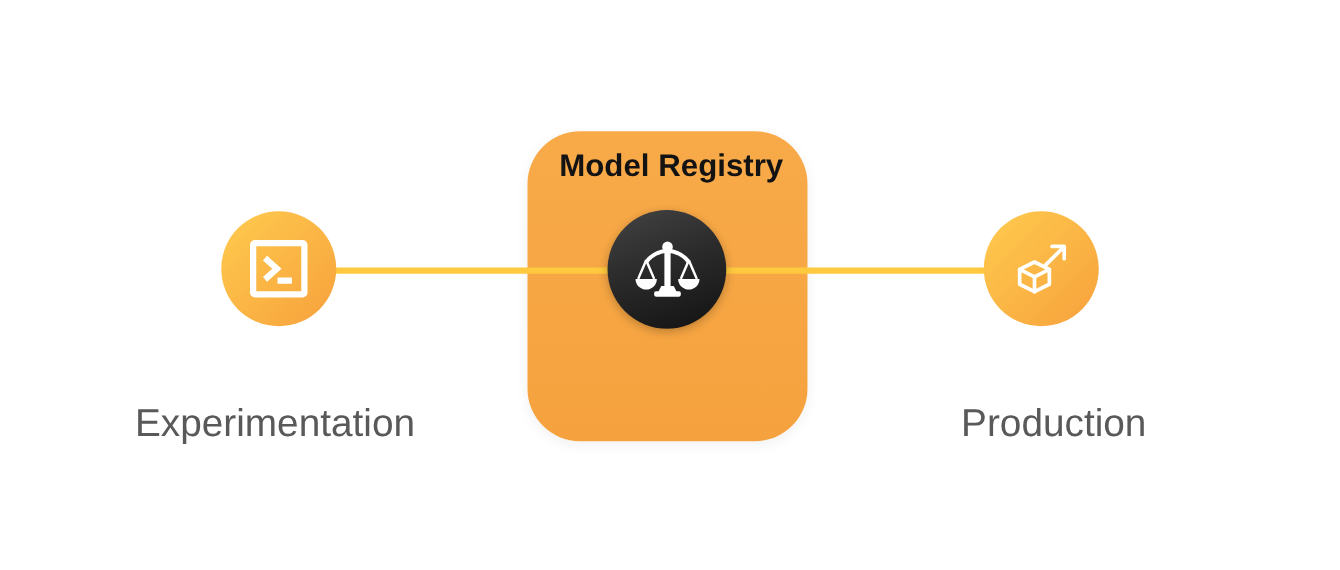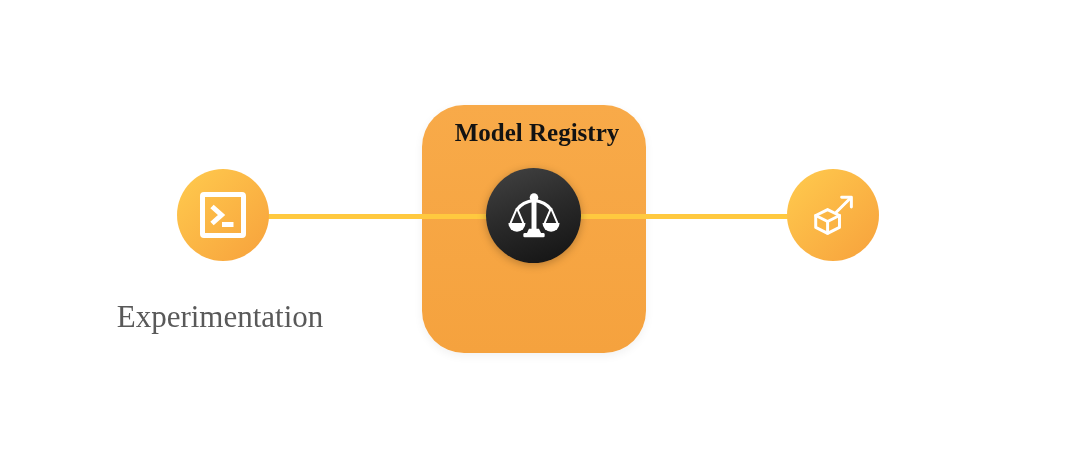--- a/index.html
+++ b/index.html
@@ -1,21 +1,21 @@
 <!DOCTYPE html>
 <html><head>
 <meta charset="utf-8">
 <style>
   html, body { margin: 0; padding: 0; background: #ffffff; }
   .canvas {
     position: relative;
     width: 1072px;
     height: 456px;
     background: #ffffff;
-    font-family: Liberation Serif, serif;
+    font-family: Liberation Sans, sans-serif;
     overflow: hidden;
   }
   
   .registry-box {
     position: absolute;
     left: 422px; top: 105px;
     width: 224px; height: 248px;
     border-radius: 42px;
     background: linear-gradient(180deg, #F8AA49 0%, #F5A23E 100%);
     box-shadow: 0 3px 10px rgba(0,0,0,0.06);
@@ -67,20 +67,21 @@
   }
   
   .stage-label {
     position: absolute;
     transform: translateX(-50%);
     font-size: 31px;
     font-weight: 400;
     color: #595959;
     white-space: nowrap;
     z-index: 5;
+    margin-top: 22px;
   }
   .label-exp  { left: 220px; top: 299px; }
   .label-stg  { left: 534px; top: 301px; }
   .label-prod { left: 843px; top: 299px; }
   .icon-svg { display: block; }
 </style>
 </head>
 <body>
 
 <div class="canvas">
@@ -127,14 +128,15 @@
         <path d="M40,40 L62,51 L40,62 L18,51 Z"></path>
         <path d="M18,51 L18,73 L40,84 L62,73 L62,51"></path>
         <path d="M40,62 L40,84"></path>
         <path d="M56,45 L82,19"></path>
         <path d="M66,17 L84,17 L84,35"></path>
       </svg>
     </span>
   </div>
 
   <div class="stage-label label-exp">Experimentation</div>
+  <div class="stage-label label-prod">Production</div>
 
 </div>
 
 </body></html>

